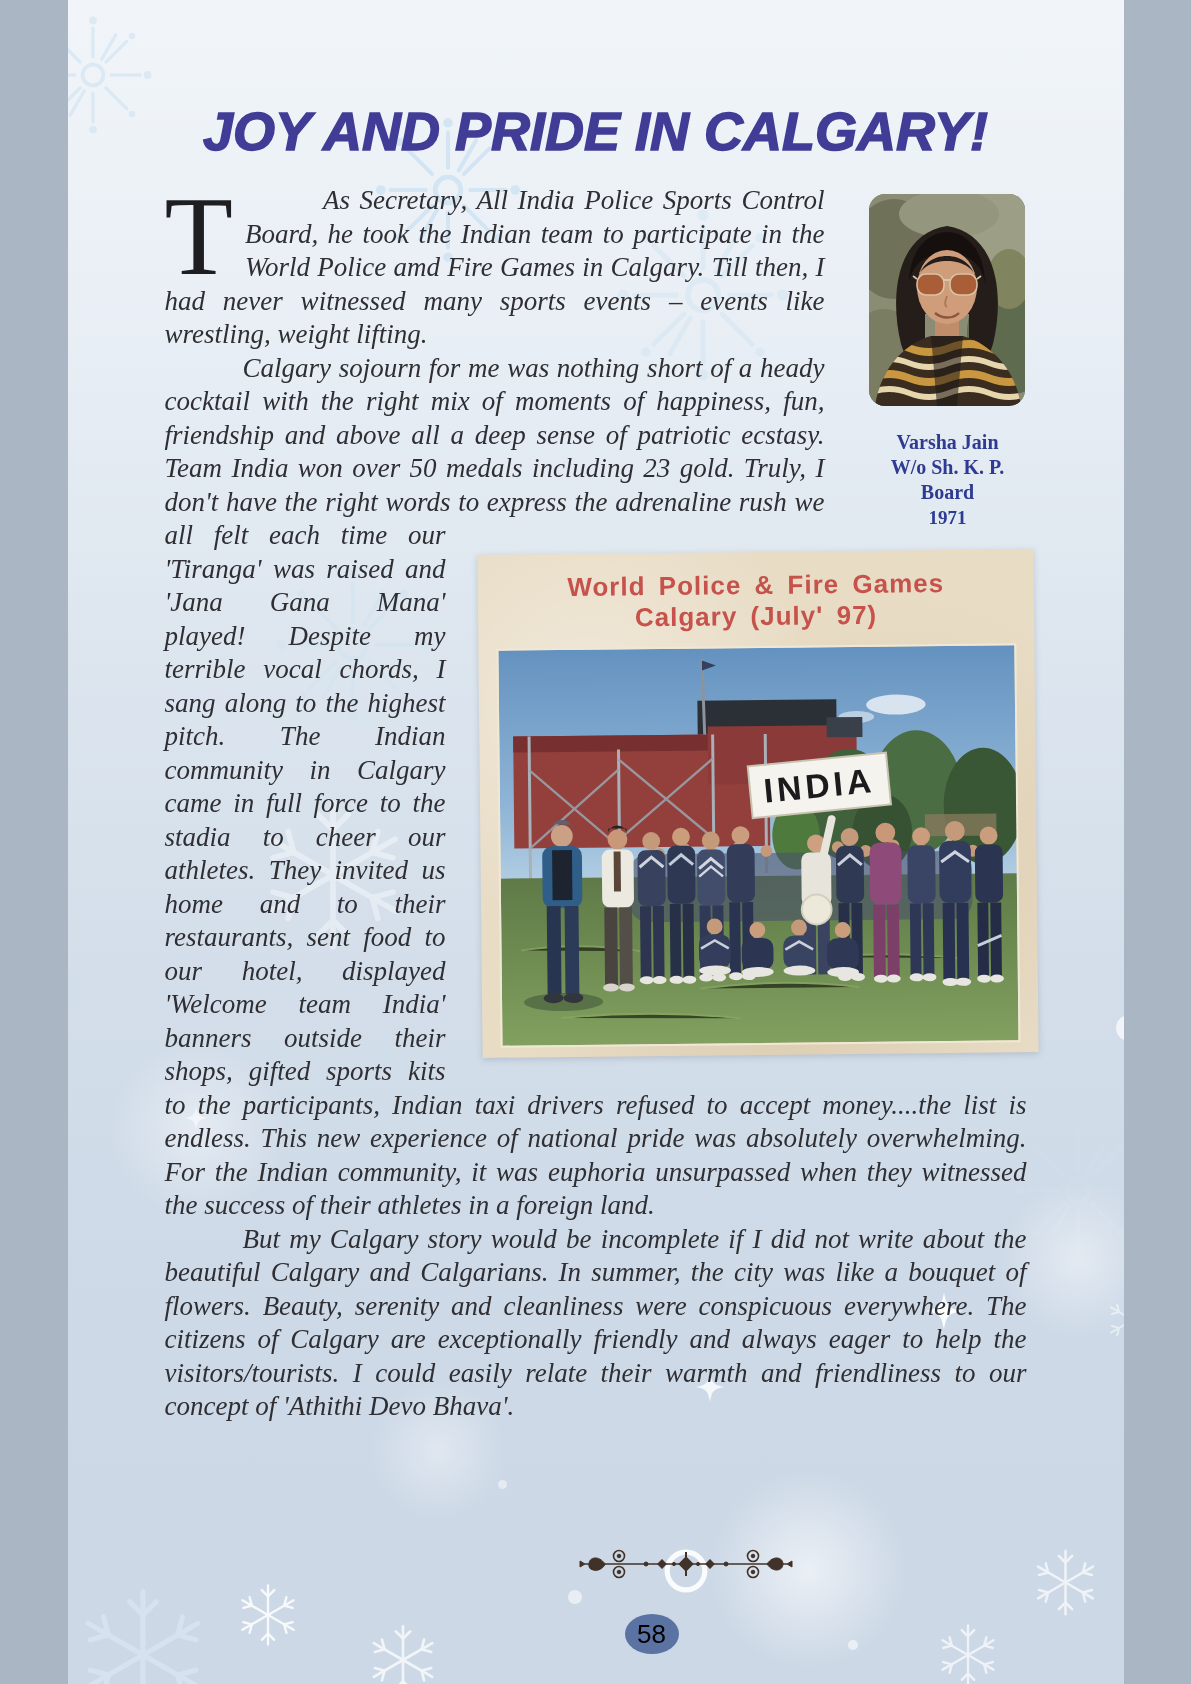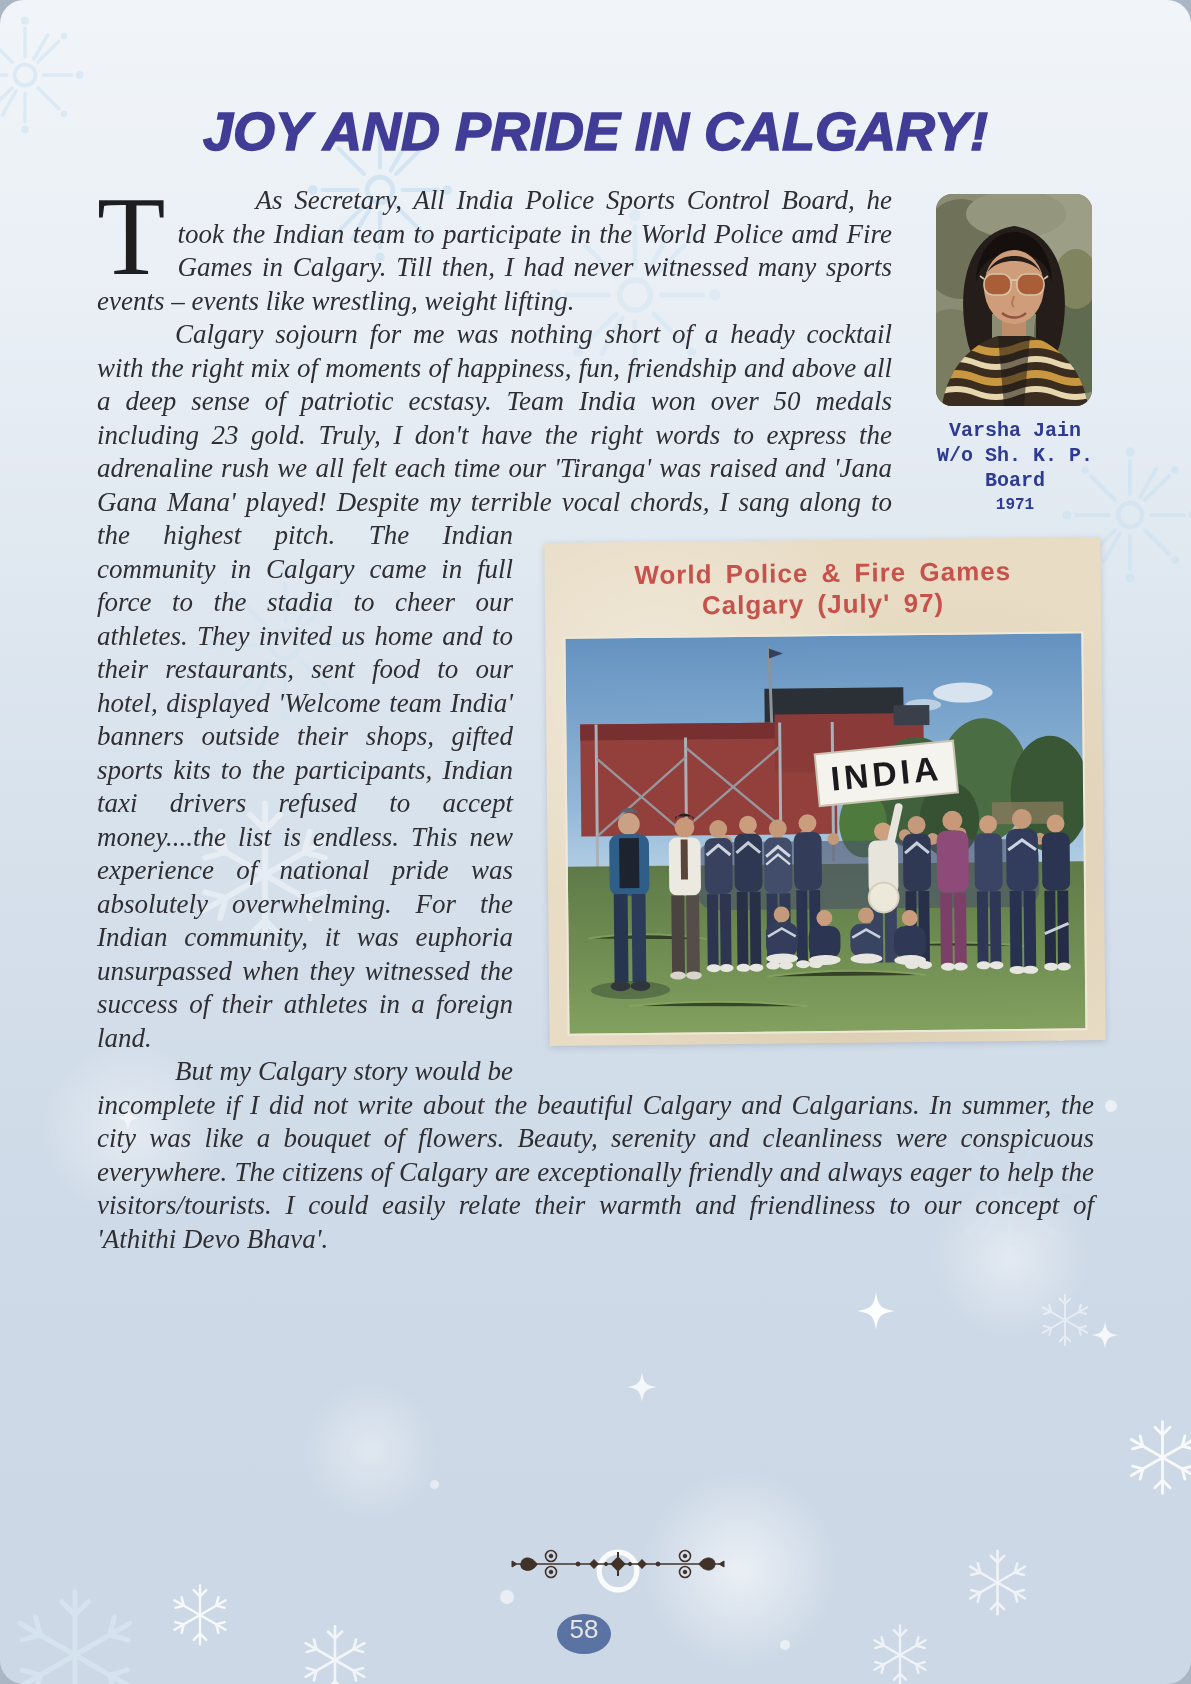--- a/index.html
+++ b/index.html
@@ -1,19 +1,19 @@
 <!DOCTYPE html>
 <html><head>
 <meta charset="utf-8">
 <style>
   html,body{margin:0;padding:0;background:#aab6c4;}
   .page{
-    position:relative;width:1191px;height:1684px;margin:0 auto;overflow:hidden;
+    position:relative;width:1056px;height:1684px;margin:0 auto;overflow:hidden;
     background:linear-gradient(180deg,#f1f5f9 0%,#e9eff5 18%,#dde6ef 38%,#d3deea 58%,#cdd9e7 78%,#ccd8e6 100%);
-    font-family:"Liberation Serif",serif;color:#2f2f33;border-radius:24px;
+    font-family:"Liberation Serif",serif;color:#2f2f33;
   }
   
   .deco{position:absolute;pointer-events:none;}
   .burst{color:#cfe3f2;}
   .flake{color:#ffffff;}
   .flakeblue{color:#d7e6f2;}
   .spark{color:#ffffff;}
   .ring{color:#ffffff;}
   .glow{border-radius:50%;background:radial-gradient(circle,rgba(255,255,255,.85) 0%,rgba(255,255,255,0) 70%);}
   .dotw{border-radius:50%;background:rgba(255,255,255,.8);}
@@ -32,24 +32,24 @@
   p{margin:0;}
   p.indent{text-indent:78px;font-style:italic;}
   .dropcap{
     float:left;font-family:"Liberation Serif",serif;color:#1e1e20;
     font-size:112px;line-height:88px;padding:8px 12px 0 0;font-weight:normal;
   }
   
   figure.portrait{float:right;width:158px;margin:10px 0 8px 44px;}
   .portrait-img{width:156px;height:212px;border-radius:16px;overflow:hidden;background:#8a8d74;}
   figure.portrait figcaption{
-    margin-top:12px;text-align:center;font-family:Liberation Mono, monospace;
+    margin-top:24px;text-align:center;font-family:Liberation Serif, serif;
     font-weight:bold;color:#2e3b92;font-size:20px;line-height:25px;
   }
-  .cap-year{font-size:16px;}
+  .cap-year{font-size:19px;}
   
   figure.photocard{
     float:right;clear:right;width:556px;margin:14px -9px 22px 34px;
     background:
       radial-gradient(circle at 20% 30%,rgba(255,255,255,.35),rgba(255,255,255,0) 40%),
       radial-gradient(circle at 75% 60%,rgba(170,140,90,.18),rgba(170,140,90,0) 50%),
       radial-gradient(circle at 50% 90%,rgba(160,130,80,.15),rgba(160,130,80,0) 45%),
       #e8dcc5;
     box-shadow:0 2px 6px rgba(90,100,120,.25);
     transform:rotate(-.6deg);
@@ -58,22 +58,22 @@
     padding:18px 10px 4px;text-align:center;color:#c6524b;
     font-family:"Liberation Sans",sans-serif;font-weight:bold;
     font-size:26px;line-height:31px;letter-spacing:1px;word-spacing:5px;
   }
   .groupphoto{margin:10px 18px 10px;height:395px;border:2px solid #f0e8d6;}
   .groupphoto svg{display:block;width:100%;height:100%;}
   
   .divider{position:absolute;z-index:2;left:503px;top:1546px;width:230px;height:36px;}
   .pagenum{
     position:absolute;z-index:2;left:557px;top:1614px;width:54px;height:40px;
-    background:#5a73a2;border-radius:50%;display:flex;justify-content:center;
-    color:#e5e5e5;font-family:"Liberation Sans",sans-serif;font-size:26px;font-weight:normal;
+    background:#5a73a2;border-radius:50%;display:flex;align-items:center;justify-content:center;
+    color:#000000;font-family:"Liberation Sans",sans-serif;font-size:26px;font-weight:normal;
   }
 </style>
 </head>
 <body>
 
 <div class="page">
 
   <svg width="0" height="0" style="position:absolute">
     <defs>
       <g id="burst">

